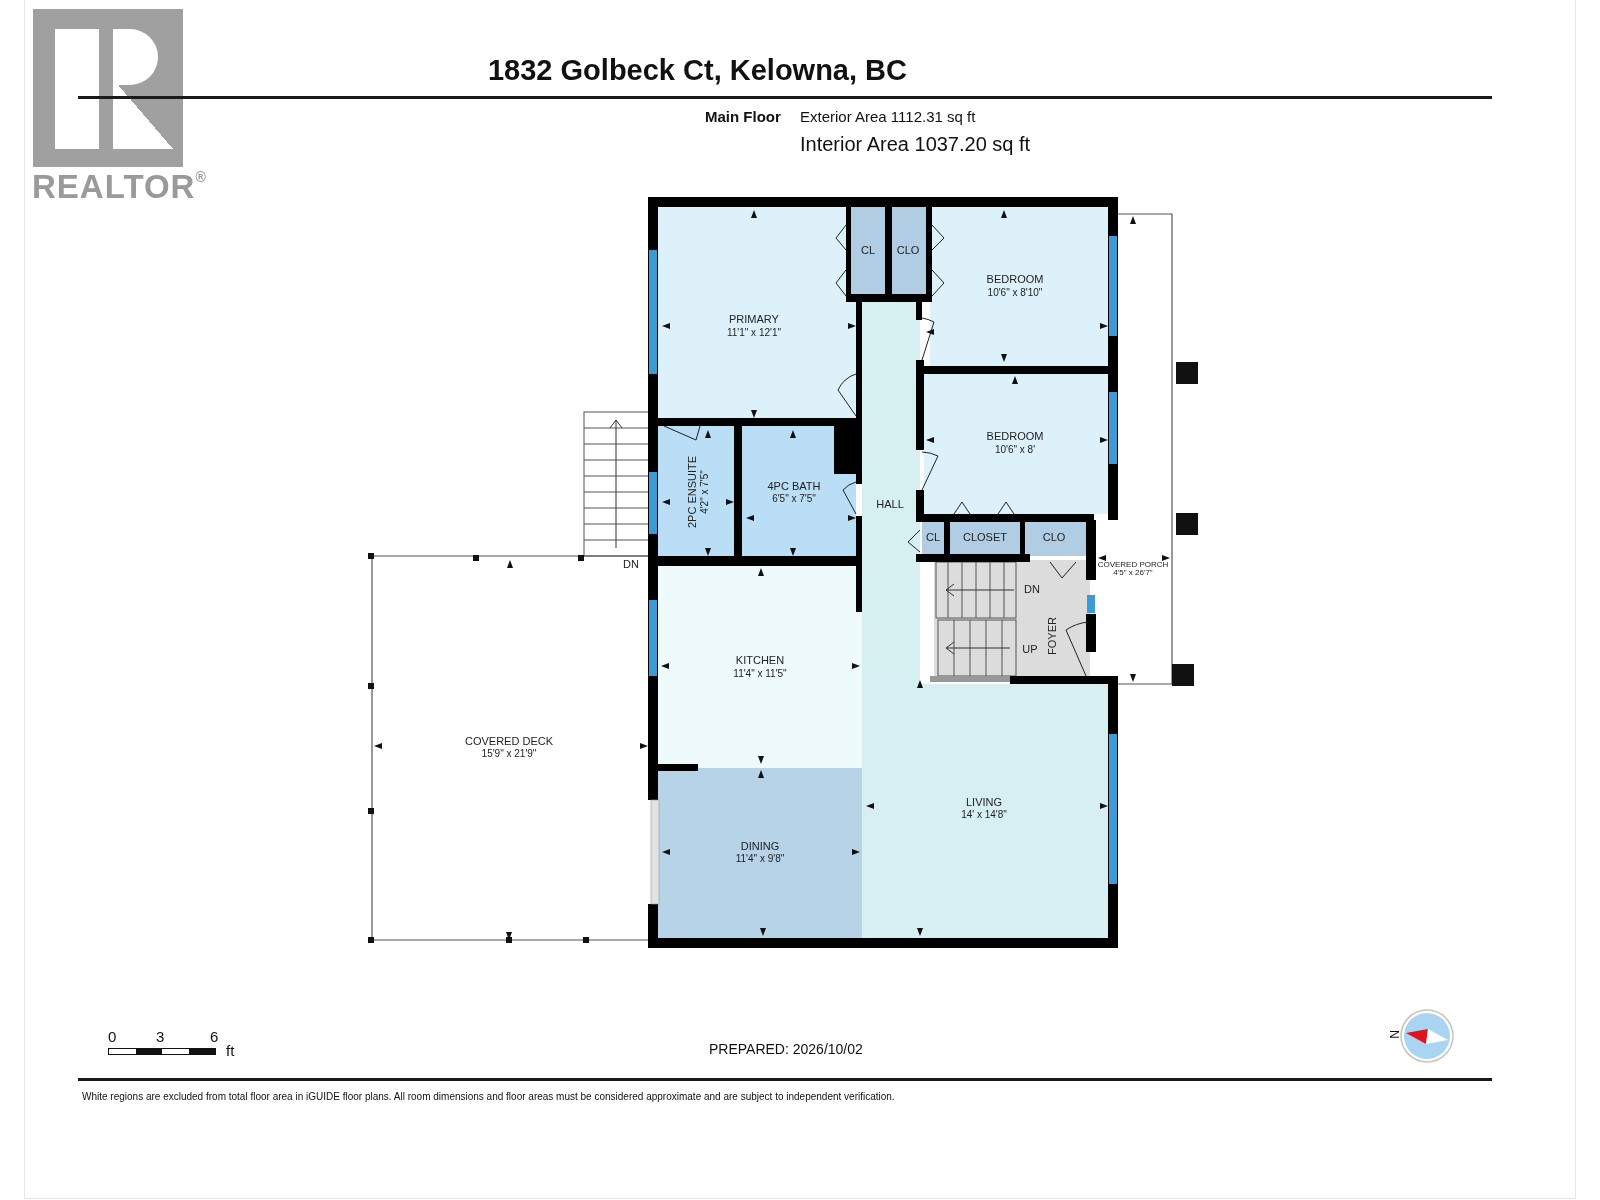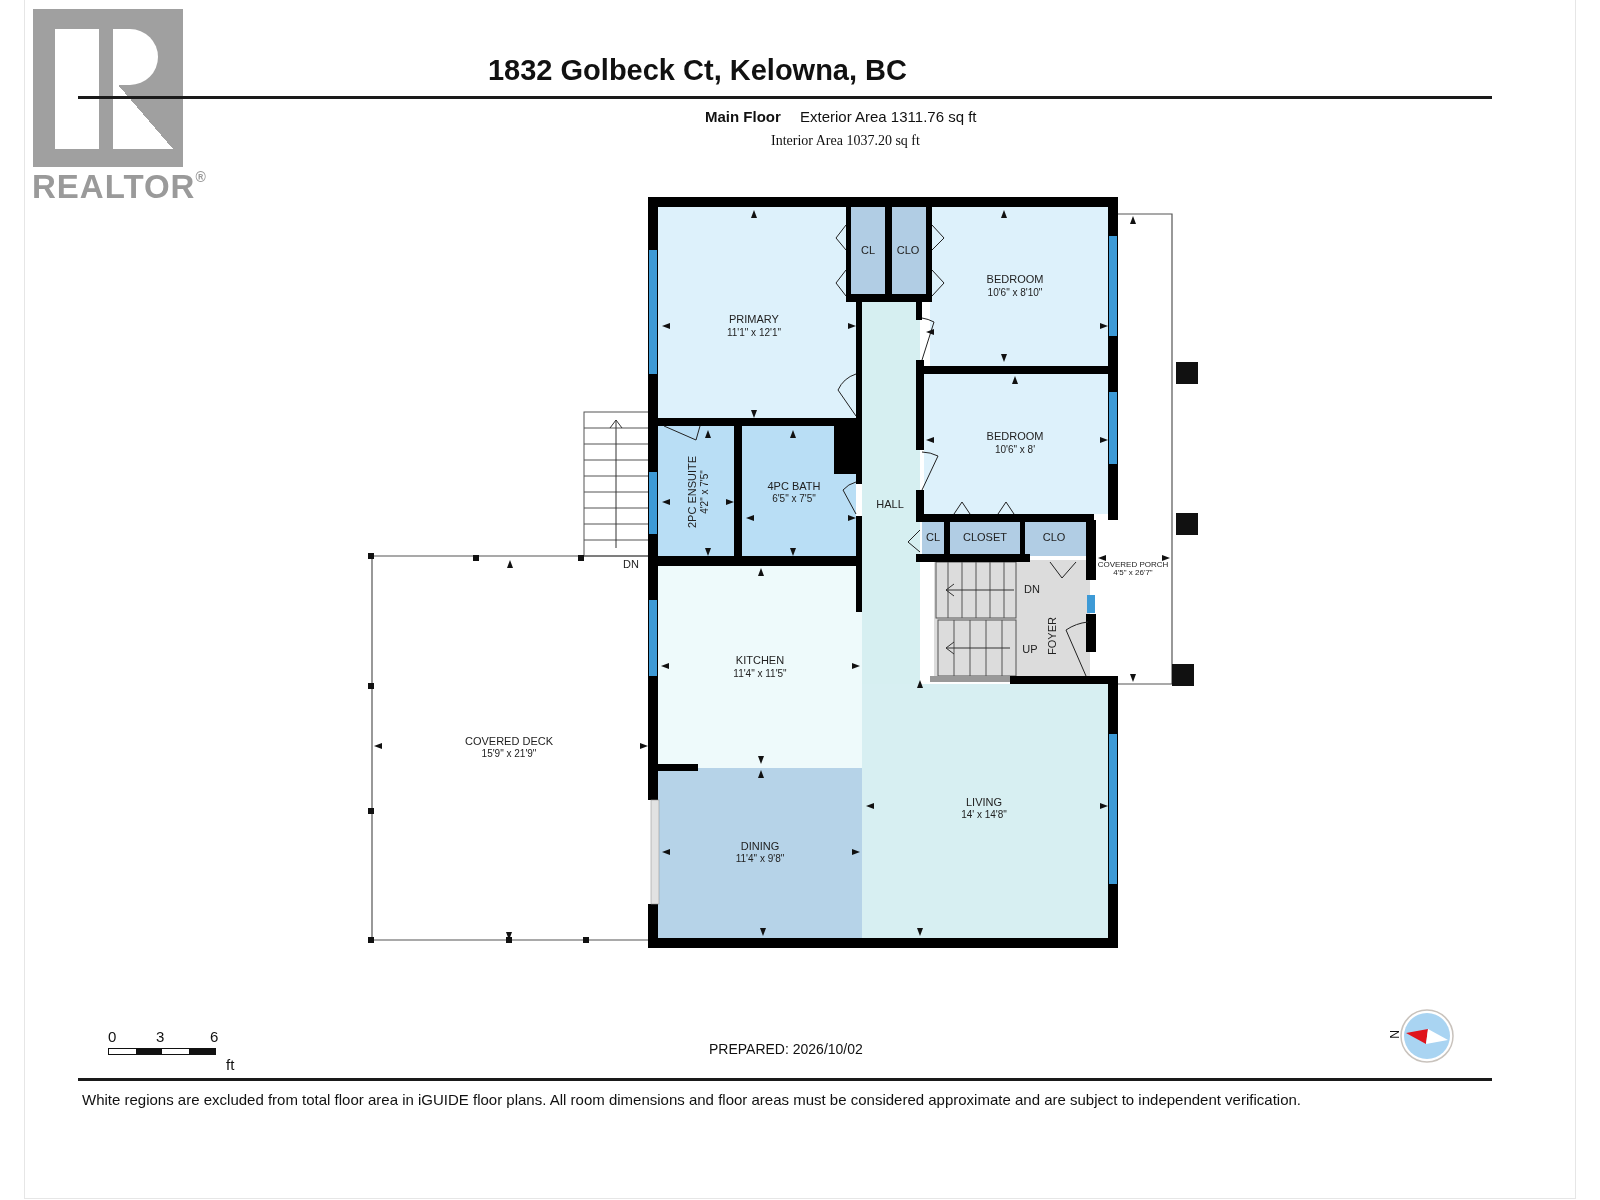--- a/index.html
+++ b/index.html
@@ -8,51 +8,51 @@
   .realtor-logo { position:absolute; left:33px; top:9px; width:150px; height:158px; background:#a0a0a0; }
   .realtor-logo .stem { position:absolute; left:22px; top:20px; width:44px; height:120px; background:#fff; }
   .realtor-logo .bowl { position:absolute; left:80px; top:20px; width:45px; height:56px; background:#fff; border-radius:0 28px 28px 0; }
   .realtor-logo .legbase { position:absolute; left:80px; top:70px; width:60px; height:70px; background:linear-gradient(to top right, #fff 50%, transparent 50%); }
   .realtor-word { position:absolute; left:32px; top:168px; font-size:33px; color:#9a9a9a; letter-spacing:1px; font-weight:bold; }
   .realtor-word sup { font-size:14px; position:relative; top:-4px; }
   .title { position:absolute; left:0; width:1395px; top:54px; text-align:center; font-size:29px; font-weight:bold; color:#111; }
   .rule-top { position:absolute; left:78px; top:96px; width:1414px; height:3px; background:#1a1a1a; }
   .floor-label { position:absolute; left:705px; top:108px; font-size:15px; font-weight:bold;text-align:right; }
   .area-ext { position:absolute; left:800px; top:108px; font-size:15px; }
-  .area-int { position:absolute; left:771px; top:133px; font-size:14px;font-family:Liberation Serif, serif; }
+  .area-int { position:absolute; left:800px; top:133px; font-size:20px; }
   svg.plan { position:absolute; left:0; top:0; }
   .room-label { font-family:"Liberation Sans", sans-serif; font-size:11px; fill:#222; text-anchor:middle; }
   .room-dim { font-family:"Liberation Sans", sans-serif; font-size:10px; fill:#222; text-anchor:middle; }
   .small-label { font-family:"Liberation Sans", sans-serif; font-size:8px; fill:#222; text-anchor:middle; }
   .scale { position:absolute; left:108px; top:1028px; }
   .scale .nums { position:absolute; top:0; font-size:15px; }
   .scale .bar { position:absolute; left:0; top:20px; width:108px; height:7px; display:flex; border:1px solid #111; box-sizing:border-box; }
   .scale .bar span { flex:1; }
-  .scale .ft { position:absolute; left:118px; top:28px; font-size:15px; }
+  .scale .ft { position:absolute; left:118px; top:14px; font-size:15px; }
   .prepared { position:absolute; left:709px; top:1041px; font-size:14px; }
   .rule-bottom { position:absolute; left:78px; top:1078px; width:1414px; height:3px; background:#1a1a1a; }
-  .disclaimer { position:absolute; left:82px; top:1091px; font-size:15px; }
+  .disclaimer { position:absolute; left:82px; top:1091px; font-size:10px; }
   .compass { position:absolute; left:1386px; top:1008px; }
 </style>
 </head>
 <body>
 
 <div class="frame"></div>
 
 <div class="realtor-logo">
   <div class="stem"></div>
   <div class="bowl"></div>
   <div class="legbase"></div>
 </div>
 <div class="realtor-word"><span>REALTOR</span><sup>®</sup></div>
 
 <div class="title">1832 Golbeck Ct, Kelowna, BC</div>
 <div class="rule-top"></div>
 <div class="floor-label">Main Floor</div>
-<div class="area-ext">Exterior Area 1311.76 sq ft</div>
+<div class="area-ext">Exterior Area 1112.31 sq ft</div>
 <div class="area-int">Interior Area 1037.20 sq ft</div>
 
 <svg class="plan" width="1600" height="1200" viewBox="0 0 1600 1200">
 
   <rect x="658" y="206" width="198" height="216" fill="#ddf1fb"></rect>
   <rect x="851" y="206" width="34" height="90" fill="#b1cde4"></rect>
   <rect x="892" y="206" width="34" height="90" fill="#b1cde4"></rect>
   <rect x="930" y="206" width="180" height="160" fill="#ddf1fb"></rect>
   <rect x="924" y="374" width="186" height="140" fill="#ddf1fb"></rect>
   <rect x="862" y="300" width="58" height="640" fill="#d6eff1"></rect>

